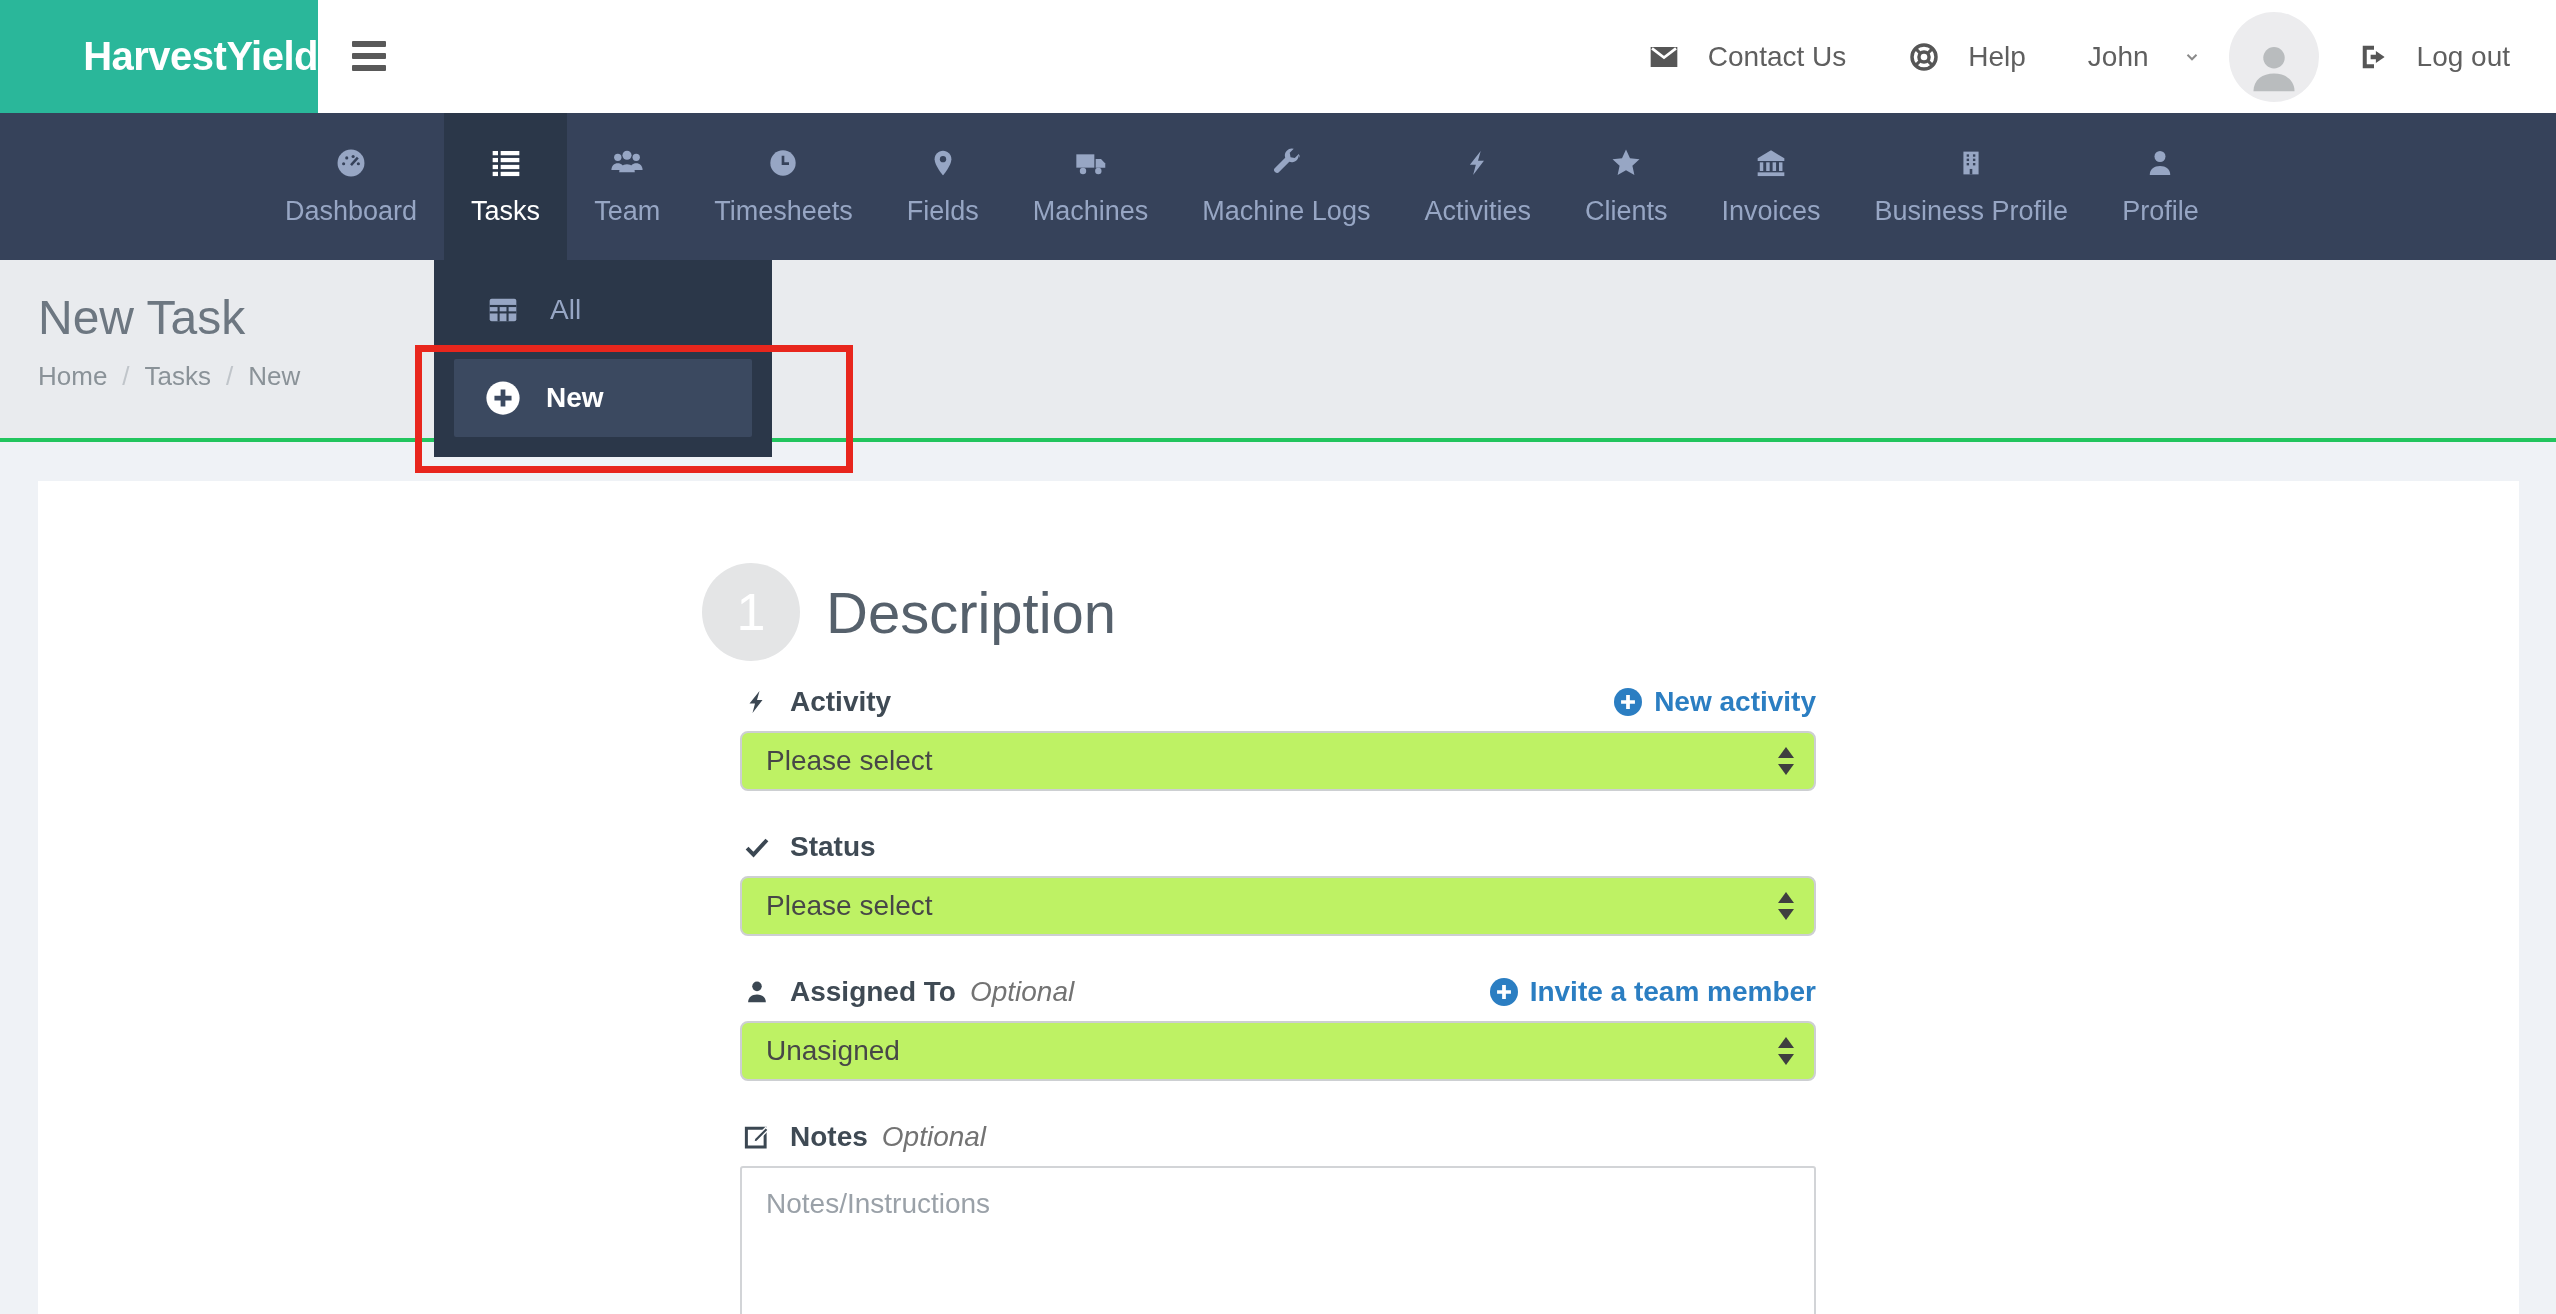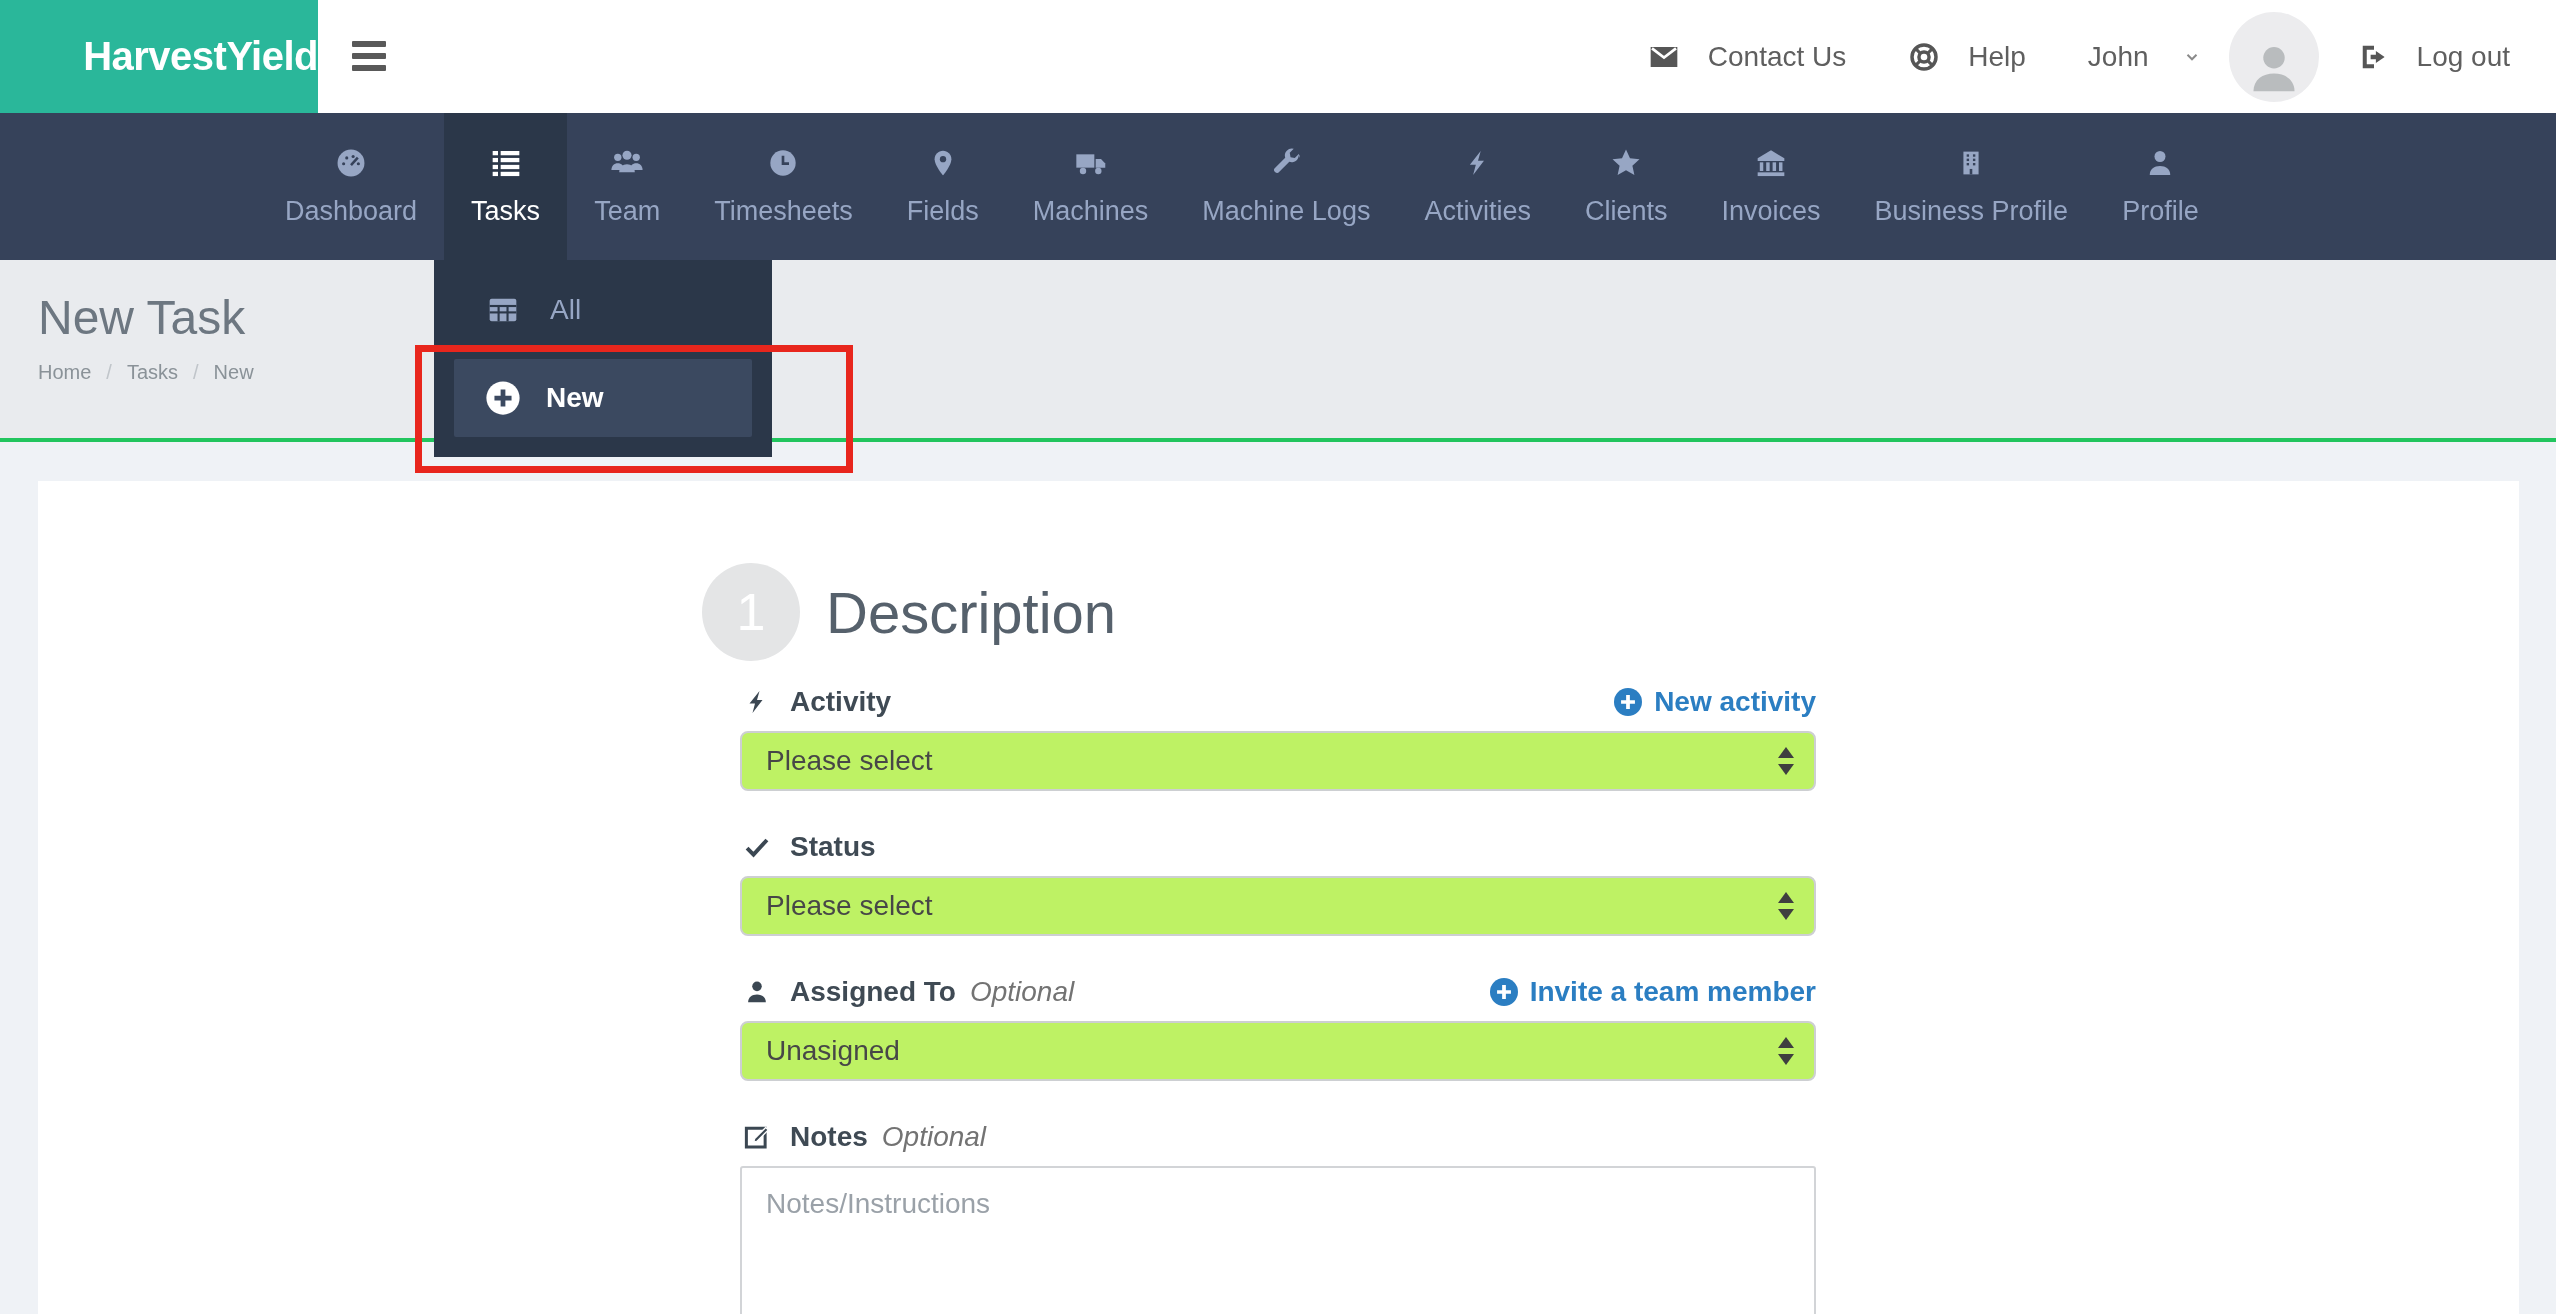--- a/index.html
+++ b/index.html
@@ -29,21 +29,21 @@
             display:flex; padding-left:258px; z-index:20; }
   .nav-item { height:147px; padding:1px 27px; display:flex; flex-direction:column; align-items:center;
               justify-content:center; gap:16px; color:#97a6c4; font-size:27px; cursor:pointer; }
   .nav-item .nicon { display:flex; height:34px; align-items:center; }
   .nav-item.active { background:#2b3749; color:#ffffff; }
 
   
   .page-head { position:absolute; left:0; top:260px; width:2556px; height:182px; background:#e9ebee;
                border-bottom:4px solid #22c55e; padding-left:38px; z-index:5; }
   .page-title { margin-top:30px; font-size:48px; font-weight:300; color:#6d7781; }
-  .breadcrumb { margin-top:16px; font-size:20px; color:#8a9298; display:flex; gap:15px; }
+  .breadcrumb { margin-top:16px; font-size:26px; color:#8a9298; display:flex; gap:15px; }
   .breadcrumb .crumb-link { cursor:pointer; }
   .breadcrumb .sep { color:#c0c5ca; }
 
   
   .content { position:absolute; left:0; top:444px; width:2556px; height:870px; background:#eff2f6; }
   .card { position:absolute; left:38px; top:37px; width:2481px; height:1000px; background:#ffffff; }
   .form-col { position:absolute; left:702px; top:70px; width:1076px; }
   .step-head { display:flex; align-items:center; gap:26px; margin-left:-38px; margin-top:12px; margin-bottom:24px; }
   .step-circle { width:98px; height:98px; border-radius:50%; background:#e4e5e6; color:#ffffff;
                  font-size:52px; font-weight:400; display:flex; align-items:center; justify-content:center; }

